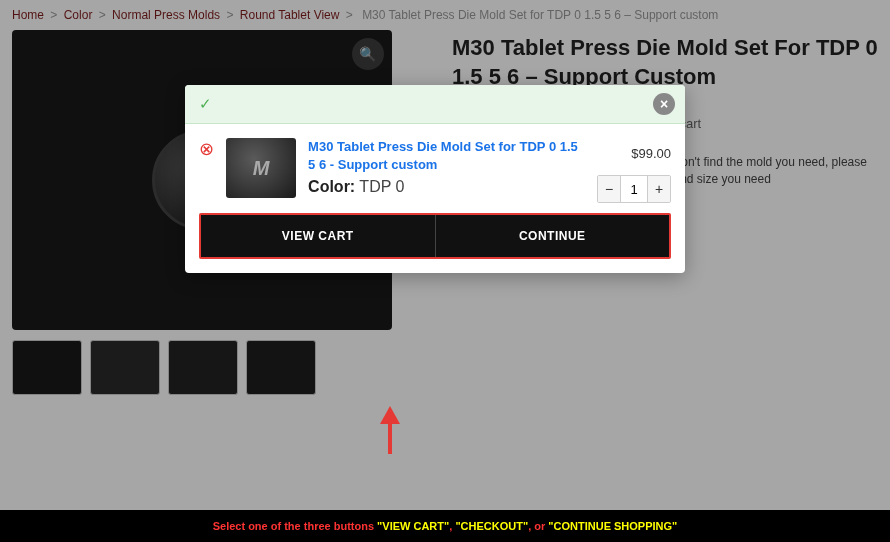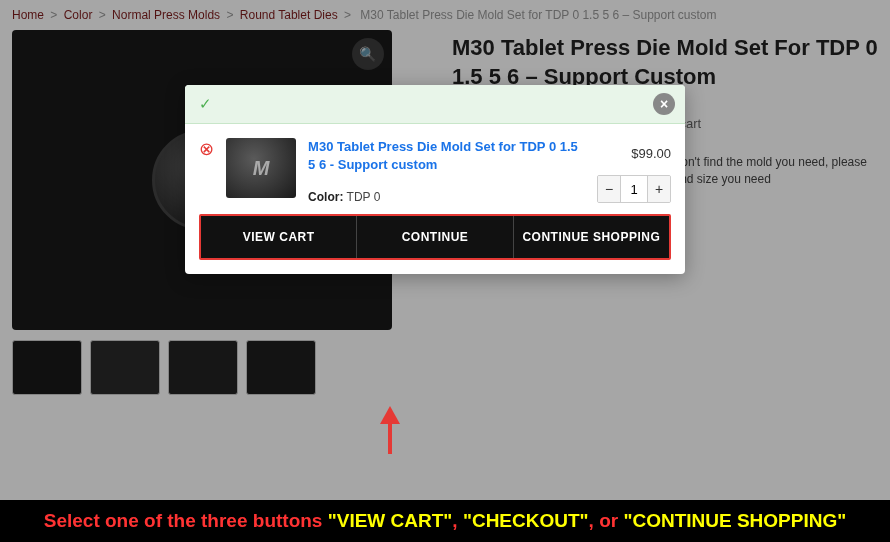--- a/index.html
+++ b/index.html
@@ -222,23 +222,23 @@
     }
     .modal-product-name {
       color: #1a73e8;
       font-size: 13px;
       font-weight: bold;
       text-decoration: none;
       line-height: 1.4;
       display: block;
     }
     .modal-product-color {
-      font-size: 12px;
+      font-size: 16px;
       color: #444;
-      margin-top: 16px;
+      margin-top: 4px;
     }
     .modal-product-color strong {
       color: #222;
     }
     .modal-product-price-qty {
       display: flex;
       align-items: center;
       gap: 8px;
       margin-top: 8px;
     }
@@ -338,40 +338,40 @@
     .bottom-annotation {
       position: absolute;
       bottom: 0;
       left: 0;
       right: 0;
       background: #000;
       padding: 10px 16px;
       z-index: 30;
     }
     .bottom-annotation-text {
-      font-size: 19px;
+      font-size: 11px;
       font-weight: bold;
       color: #ff3333;
       text-align: center;
     }
     .bottom-annotation-text .highlight {
       color: #ffff00;
     }
   </style>
 </head>
 <body>
 
 <div class="breadcrumb">
   <a href="#">Home</a>
   <span> &gt; </span>
   <a href="#">Color</a>
   <span> &gt; </span>
   <a href="#">Normal Press Molds</a>
   <span> &gt; </span>
-  <a href="#">Round Tablet Dies</a>
+  <a href="#">Round Tablet View</a>
   <span> &gt; </span>
   <span>M30 Tablet Press Die Mold Set for TDP 0 1.5 5 6 – Support custom</span>
 </div>
 
 <div class="main-layout">
 
   <div class="product-image-area">
     <div class="product-main-image">
       <div class="m-logo">M</div>
       <div class="search-icon-btn">
@@ -442,21 +442,20 @@
             <button class="qty-btn">+</button>
           </div>
         </div>
       </div>
     </div>
 
 
     <div class="modal-action-buttons">
       <button class="modal-action-btn">VIEW CART</button>
       <button class="modal-action-btn">CONTINUE</button>
-      <button class="modal-action-btn">CONTINUE SHOPPING</button>
     </div>
   </div>
 </div>
 
 <div class="arrow-annotation">
   <div class="arrow-up"></div>
   <div class="arrow-shaft"></div>
 </div>
 
 <div class="bottom-annotation">

